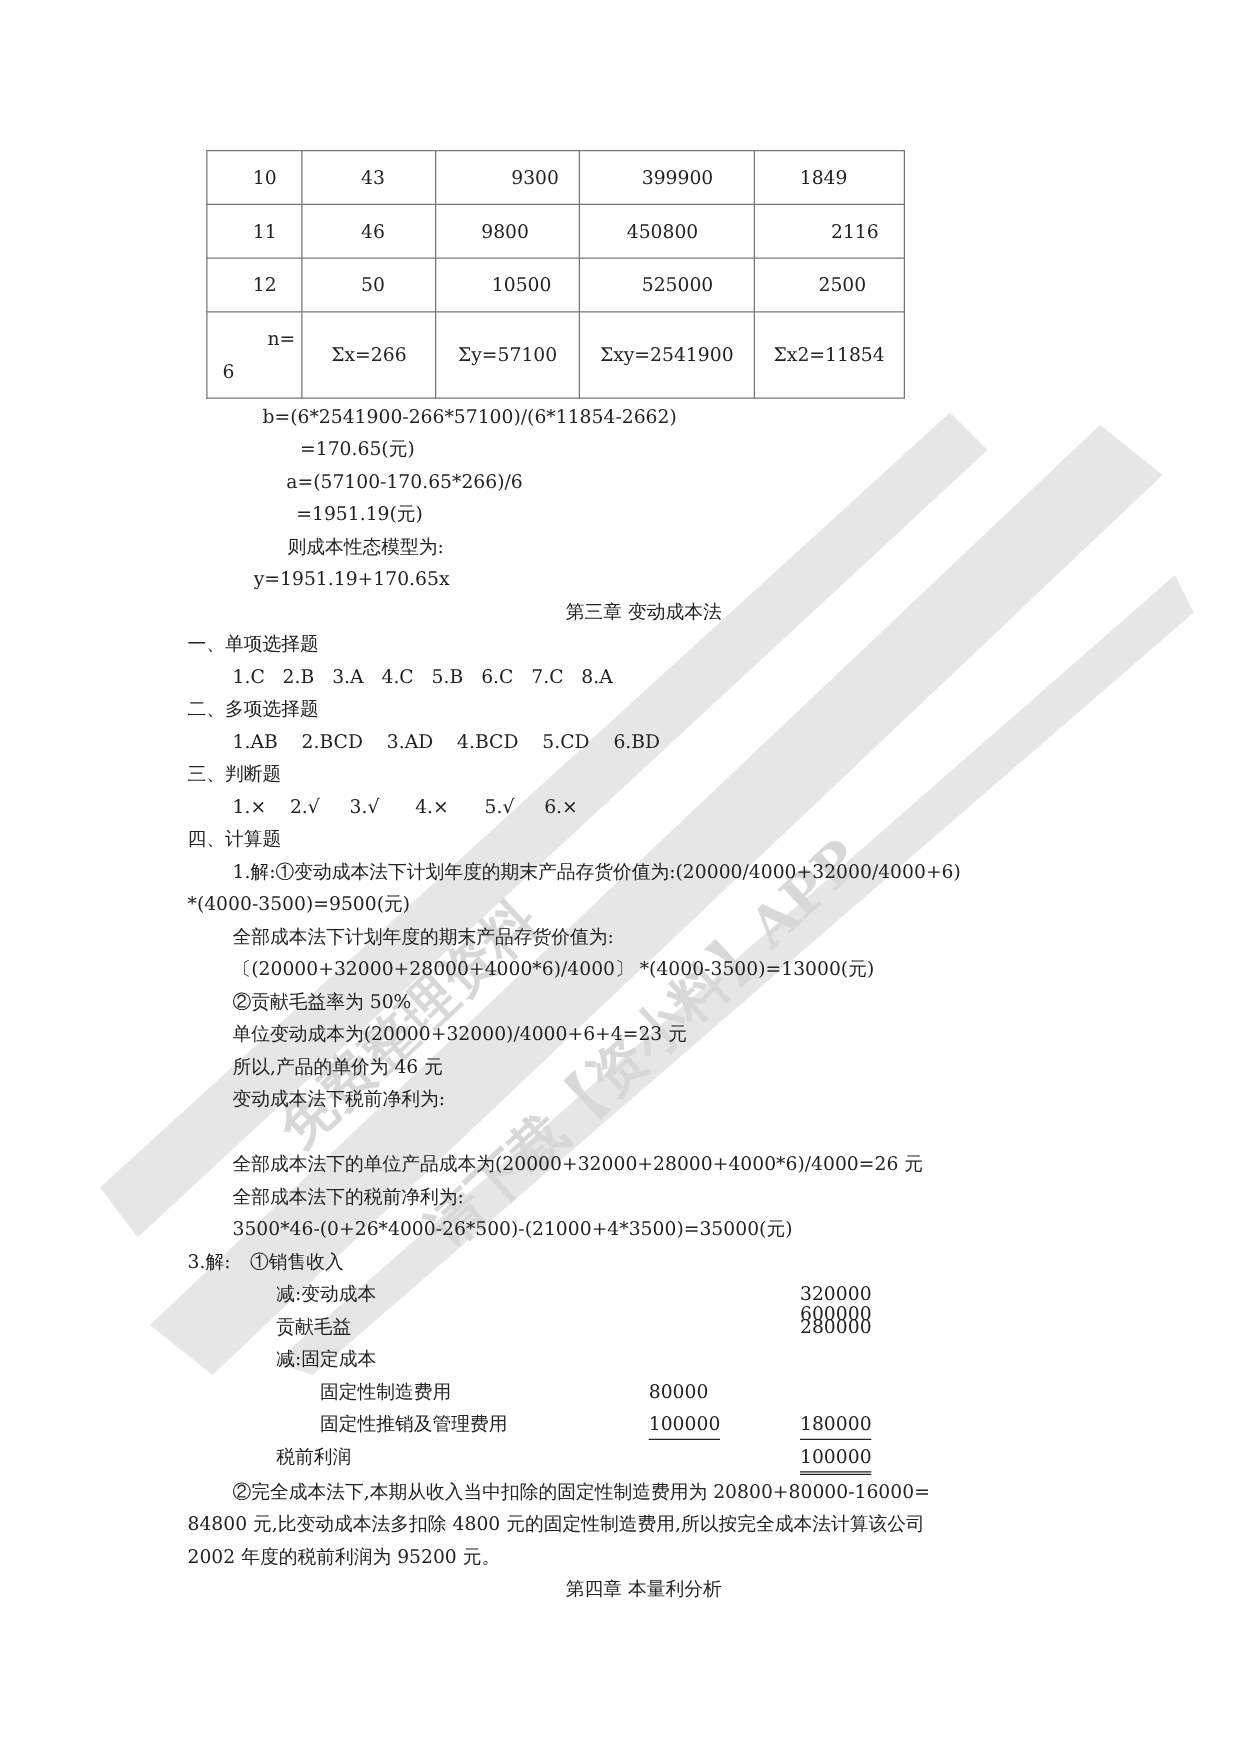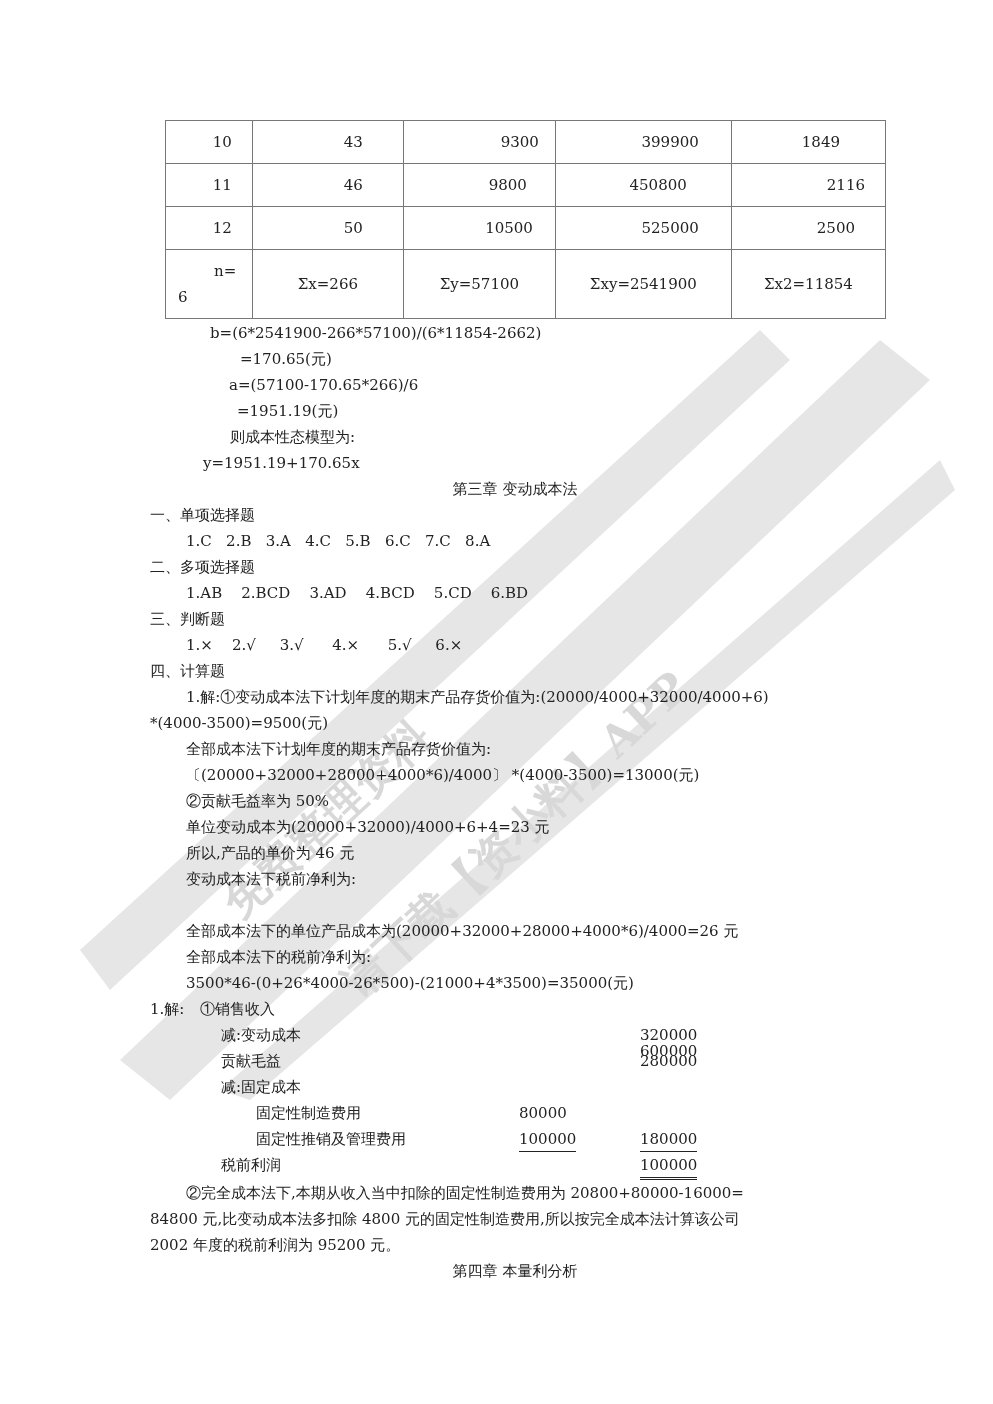--- a/index.html
+++ b/index.html
@@ -8,21 +8,21 @@
       position: relative; overflow: hidden;
       font-family: "DejaVu Serif", "Liberation Serif", serif;
       color: #222; font-size: 15px;
     }
     .watermark {
       position: absolute; left: 60px; top: 300px; width: 900px; height: 800px;
       pointer-events: none; z-index: 0;
     }
     .page { position: absolute; left: 0; top: 0; width: 993px; height: 1404px; z-index: 1; }
     table.data {
-      position: absolute; left: 165px; top: 120px; width: 721px;
+      position: absolute; left: 165px; top: 120px; width: 559px;
       border-collapse: collapse; font-size: 15px;
     }
     table.data td {
       border: 1.5px solid #777; height: 42px; padding: 0 20px 0 0; text-align: right; vertical-align: middle;
     }
     table.data tr.sum td { height: 68px; text-align: center; padding: 0; }
     table.data tr.sum td.first { text-align: left; padding-left: 38px; line-height: 26px; }
     .line { position: absolute; white-space: nowrap; line-height: 22px; }
     .center { text-align: center; left: 0; width: 1030px; }
     .u1 { border-bottom: 1px solid #222; padding-bottom: 1px; }
@@ -54,21 +54,21 @@
         <tr>
       <td>10</td>
       <td style="padding-right:40px">43</td>
       <td style="padding-right:16px">9300</td>
       <td style="padding-right:32px">399900</td>
       <td style="padding-right:45px">1849</td>
     </tr>
     <tr>
       <td>11</td>
       <td style="padding-right:40px">46</td>
-      <td style="padding-right:28px">9800</td>
+      <td style="padding-right:40px">9800</td>
       <td style="padding-right:44px">450800</td>
       <td style="">2116</td>
     </tr>
     <tr>
       <td>12</td>
       <td style="padding-right:40px">50</td>
       <td style="padding-right:22px">10500</td>
       <td style="padding-right:32px">525000</td>
       <td style="padding-right:30px">2500</td>
     </tr>
@@ -104,21 +104,21 @@
   <div class="line" style="left:186px;top:738px">全部成本法下计划年度的期末产品存货价值为:</div>
   <div class="line" style="left:186px;top:764px">〔(20000+32000+28000+4000*6)/4000〕 *(4000-3500)=13000(元)</div>
   <div class="line" style="left:186px;top:790px">②贡献毛益率为 50%</div>
   <div class="line" style="left:186px;top:816px">单位变动成本为(20000+32000)/4000+6+4=23 元</div>
   <div class="line" style="left:186px;top:842px">所以,产品的单价为 46 元</div>
   <div class="line" style="left:186px;top:868px">变动成本法下税前净利为:</div>
   <div class="line" style="left:186px;top:920px">全部成本法下的单位产品成本为(20000+32000+28000+4000*6)/4000=26 元</div>
   <div class="line" style="left:186px;top:946px">全部成本法下的税前净利为:</div>
   <div class="line" style="left:186px;top:972px">3500*46-(0+26*4000-26*500)-(21000+4*3500)=35000(元)</div>
 
-  <div class="line" style="left:150px;top:998px">1.解:</div>
+  <div class="line" style="left:150px;top:998px">3.解:</div>
   <div class="line" style="left:200px;top:998px">①销售收入</div>
   <div class="line" style="left:640px;top:1040px">600000</div>
   <div class="line" style="left:221px;top:1024px">减:变动成本</div>
   <div class="line" style="left:640px;top:1024px">320000</div>
   <div class="line" style="left:221px;top:1050px">贡献毛益</div>
   <div class="line" style="left:640px;top:1050px">280000</div>
   <div class="line" style="left:221px;top:1076px">减:固定成本</div>
   <div class="line" style="left:256px;top:1102px">固定性制造费用</div>
   <div class="line" style="left:519px;top:1102px">80000</div>
   <div class="line" style="left:256px;top:1128px">固定性推销及管理费用</div>

